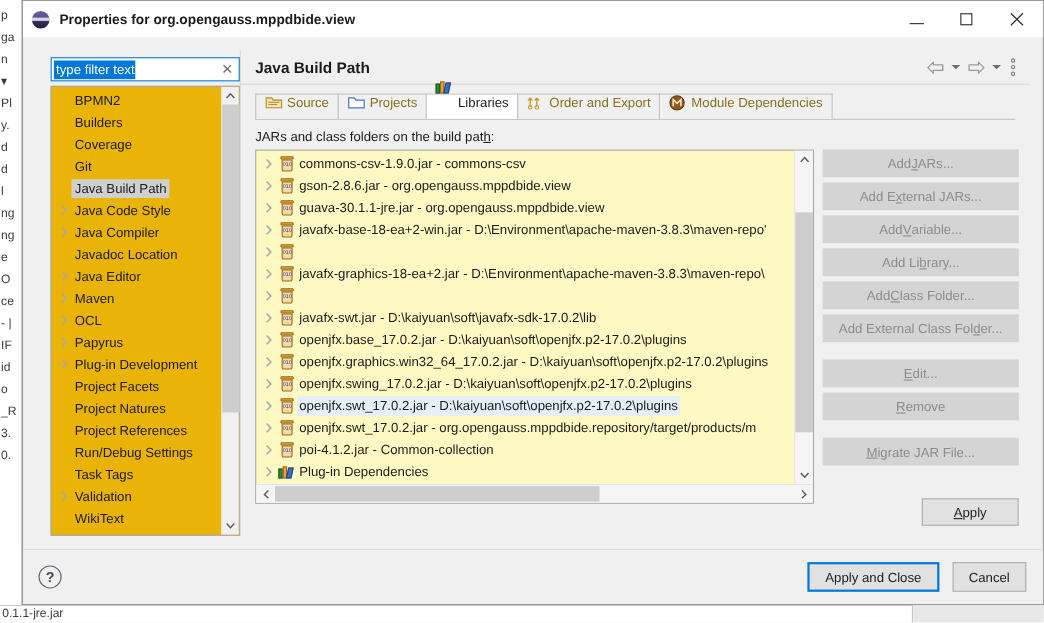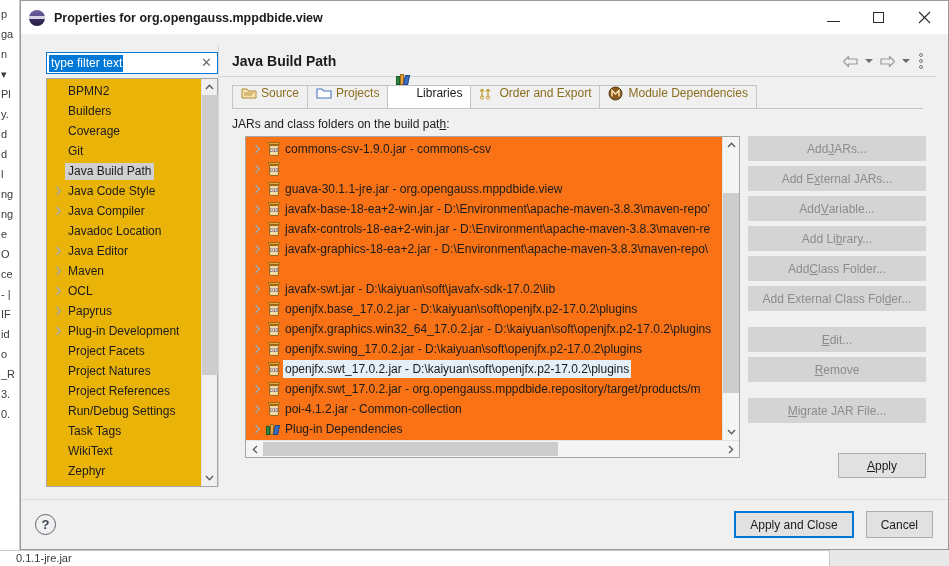--- a/index.html
+++ b/index.html
@@ -22,21 +22,21 @@
     position: absolute; left: 0; top: 0; width: 20px; height: 566px;
     background: #ffffff;
     border-right: 1px solid #c8c8c8;
     font-size: 11px; color: #3a3a3a;
     line-height: 20px;
   }
   .bg-strip span { display: block; padding-left: 1px; white-space: nowrap; overflow: hidden; }
   .bg-bottom {
     position: absolute; left: 0; bottom: 0; width: 949px; height: 16px;
     background: #ffffff; border-top: 1px solid #c8c8c8;
-    font-size: 11px; color: #3a3a3a; line-height: 15px; padding-left: 16px;
+    font-size: 11px; color: #3a3a3a; line-height: 15px; padding-left: 2px;
     white-space: nowrap; overflow: hidden;
   }
   .bg-bottom-bar {
     position: absolute; right: 0; bottom: 0; width: 120px; height: 16px;
     background: #e8e8e8; border-left: 1px solid #c8c8c8;
   }
 
   
   #dialog {
     position: absolute;
@@ -178,24 +178,23 @@
   }
 
   .sub-label {
     font-size: 12px; color: #1b1b1b; padding: 8px 0 5px 13px; flex: 0 0 auto;
   }
   .sub-label u { text-decoration: underline; }
 
   
   .content-row { display: flex; flex: 1 1 auto; padding: 0 10px 0 13px; min-height: 0; }
   .list-panel {
-    flex: 1 1 auto; border: 1px solid #a6a6a6; background: #f97316;
+    flex: 1 1 auto; border: 1px solid #a6a6a6; background: #fef9c3;
     display: flex; flex-direction: column; min-width: 0;
     height: 322px;
-    margin-left: 13px;
   }
   .list-inner { flex: 1 1 auto; display: flex; min-height: 0; }
   .list-items { flex: 1 1 auto; overflow: hidden; padding-top: 2px; min-width: 0; }
   .jar-row {
     height: 20px; display: flex; align-items: center;
     font-size: 12px; color: #1b1b1b; white-space: nowrap;
     padding-left: 3px;
   }
   .jar-row.selected .jar-text { background: #e4eff7; }
   .jar-arrow { width: 16px; flex: 0 0 16px; display: flex; align-items: center; justify-content: center; }
@@ -435,20 +434,28 @@
             </div>
             <div class="tree-item">
               <span class="tree-arrow"></span>
               <span class="tree-label">Run/Debug Settings</span>
             </div>
             <div class="tree-item">
               <span class="tree-arrow"></span>
               <span class="tree-label">Task Tags</span>
             </div>
             <div class="tree-item">
+              <span class="tree-arrow">
+                <svg width="7" height="10" viewBox="0 0 7 10">
+                  <path d="M1.5 1 L5.2 5 L1.5 9" stroke="#a8a8a8" stroke-width="1.4" fill="none"></path>
+                </svg>
+              </span>
+              <span class="tree-label">Validation</span>
+            </div>
+            <div class="tree-item">
               <span class="tree-arrow"></span>
               <span class="tree-label">WikiText</span>
             </div>
             <div class="tree-item">
               <span class="tree-arrow"></span>
               <span class="tree-label">Zephyr</span>
             </div>
           </div>
         <div class="tree-scroll">
           <div class="sc-btn">
@@ -564,20 +571,21 @@
                       <path d="M1.5 1 L5.2 5 L1.5 9" stroke="#a8a8a8" stroke-width="1.4" fill="none"></path>
                     </svg>
                   </span>
                   <span class="jar-ico">
                     <span class="glyph-jar">
                       <span class="lid"></span>
                       <span class="body"></span>
                       <span class="dots">010</span>
                     </span>
                   </span>
+                  <span class="jar-text">gson-2.8.6.jar - org.opengauss.mppdbide.view</span>
                 </div>
                 <div class="jar-row">
                   <span class="jar-arrow">
                     <svg width="7" height="10" viewBox="0 0 7 10">
                       <path d="M1.5 1 L5.2 5 L1.5 9" stroke="#a8a8a8" stroke-width="1.4" fill="none"></path>
                     </svg>
                   </span>
                   <span class="jar-ico">
                     <span class="glyph-jar">
                       <span class="lid"></span>
@@ -608,21 +616,20 @@
                       <path d="M1.5 1 L5.2 5 L1.5 9" stroke="#a8a8a8" stroke-width="1.4" fill="none"></path>
                     </svg>
                   </span>
                   <span class="jar-ico">
                     <span class="glyph-jar">
                       <span class="lid"></span>
                       <span class="body"></span>
                       <span class="dots">010</span>
                     </span>
                   </span>
-                  <span class="jar-text">javafx-controls-18-ea+2-win.jar - D:\Environment\apache-maven-3.8.3\maven-re</span>
                 </div>
                 <div class="jar-row">
                   <span class="jar-arrow">
                     <svg width="7" height="10" viewBox="0 0 7 10">
                       <path d="M1.5 1 L5.2 5 L1.5 9" stroke="#a8a8a8" stroke-width="1.4" fill="none"></path>
                     </svg>
                   </span>
                   <span class="jar-ico">
                     <span class="glyph-jar">
                       <span class="lid"></span>

